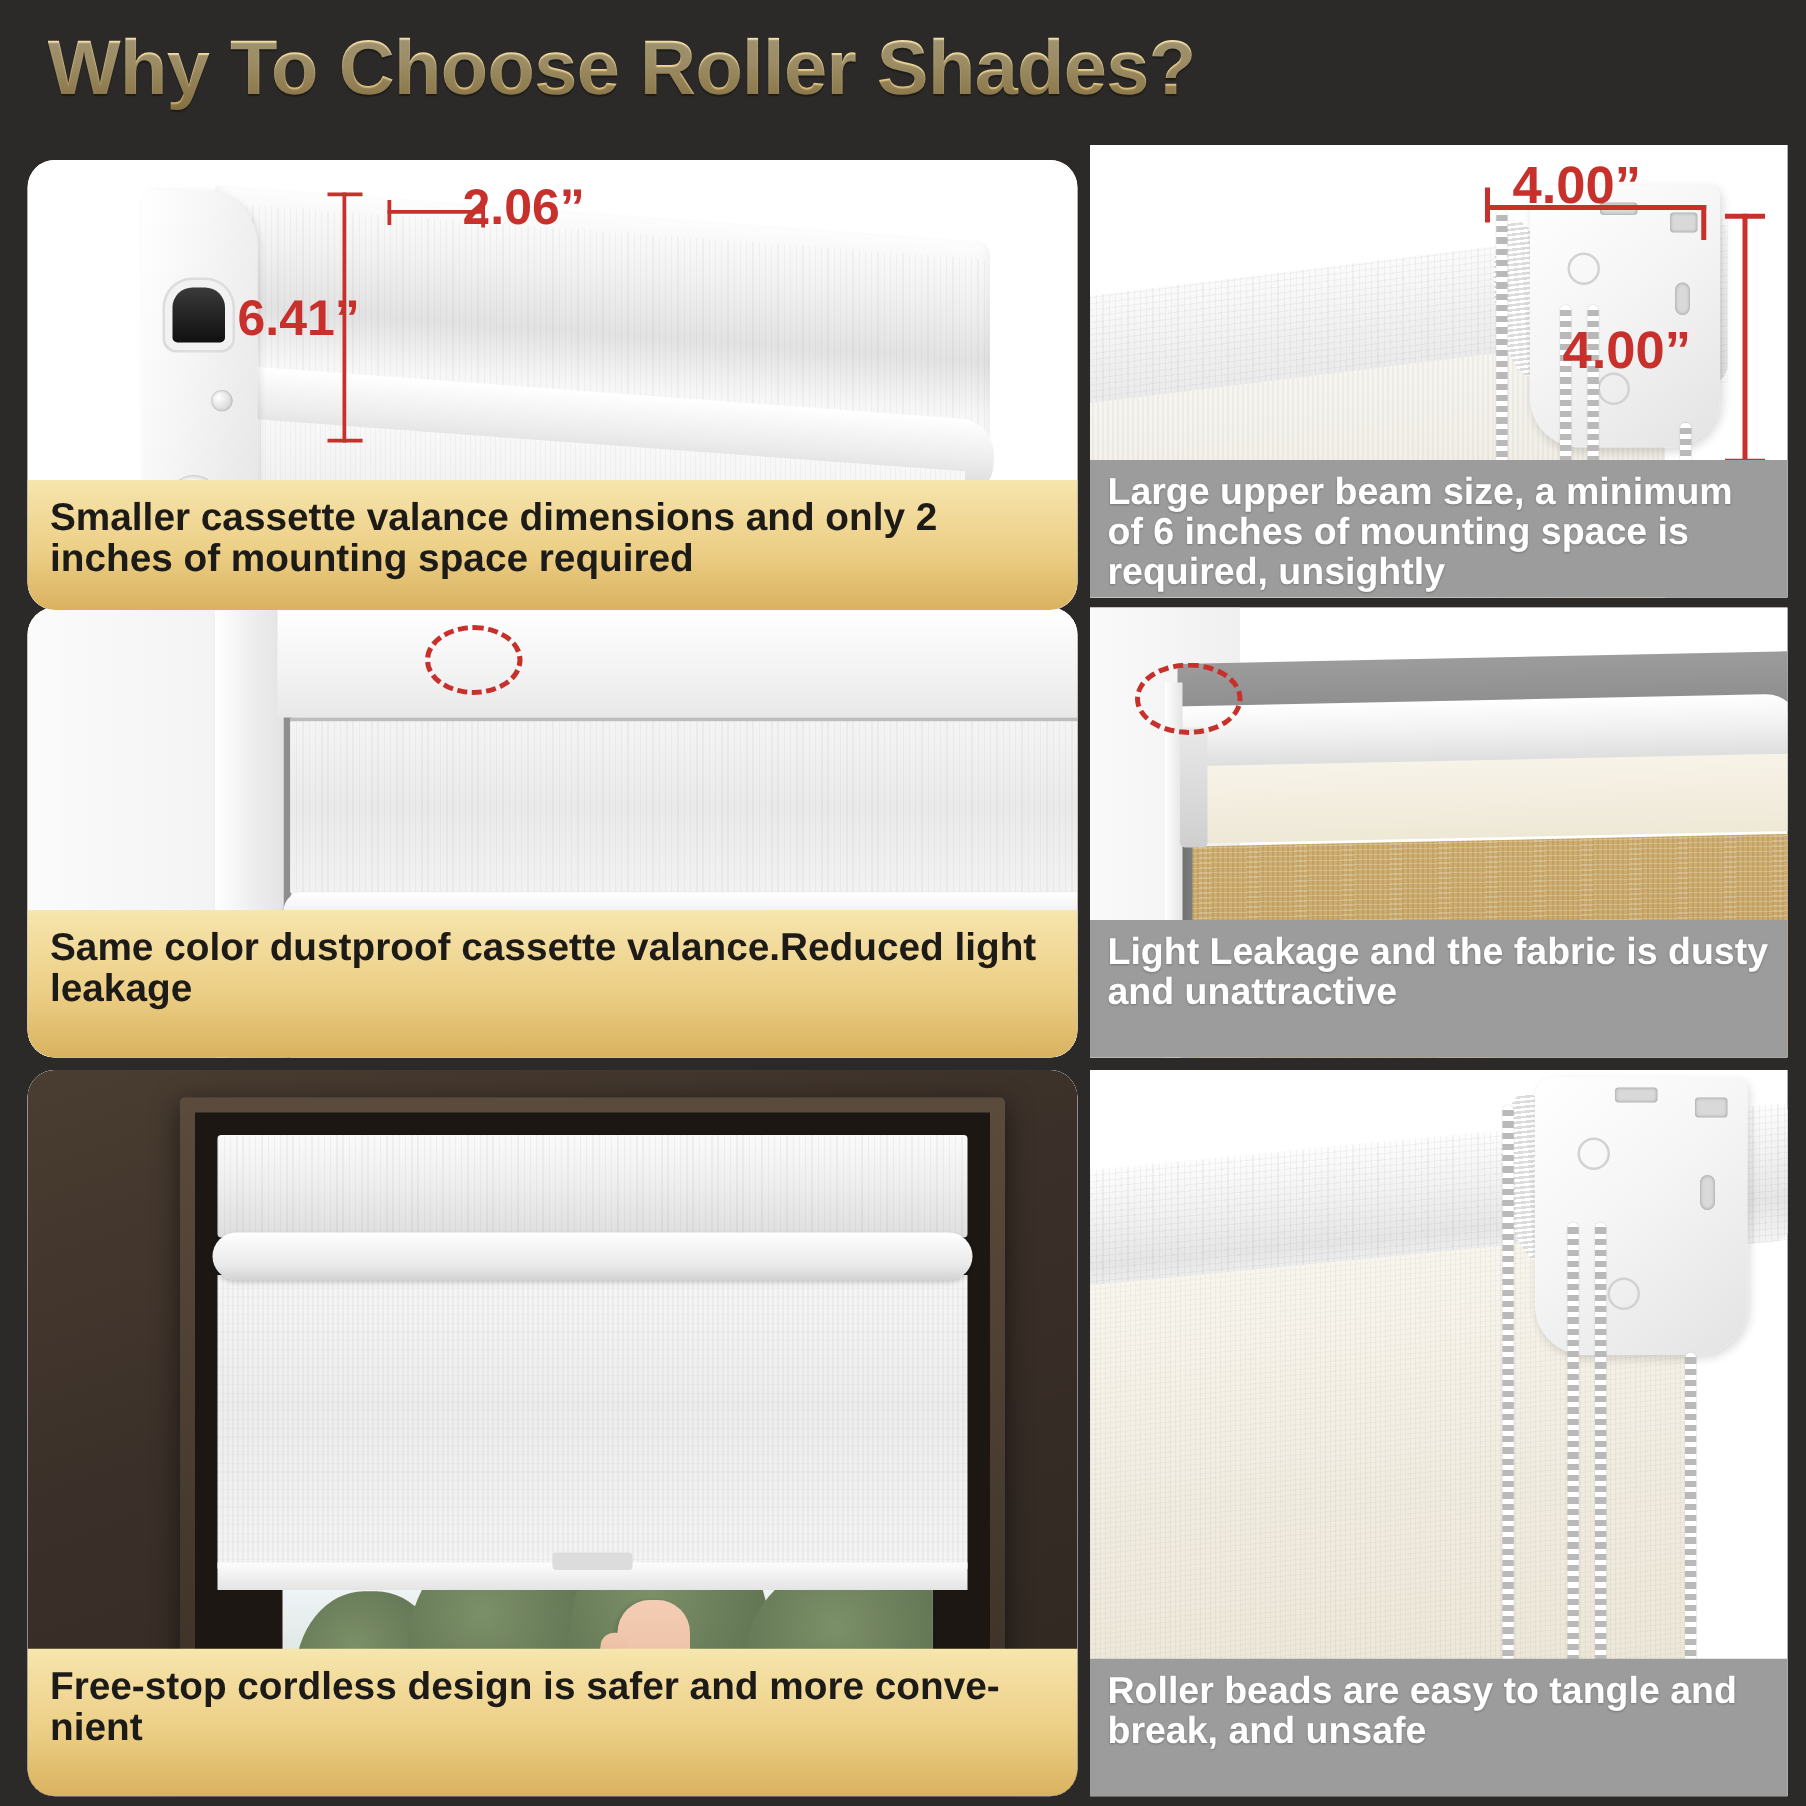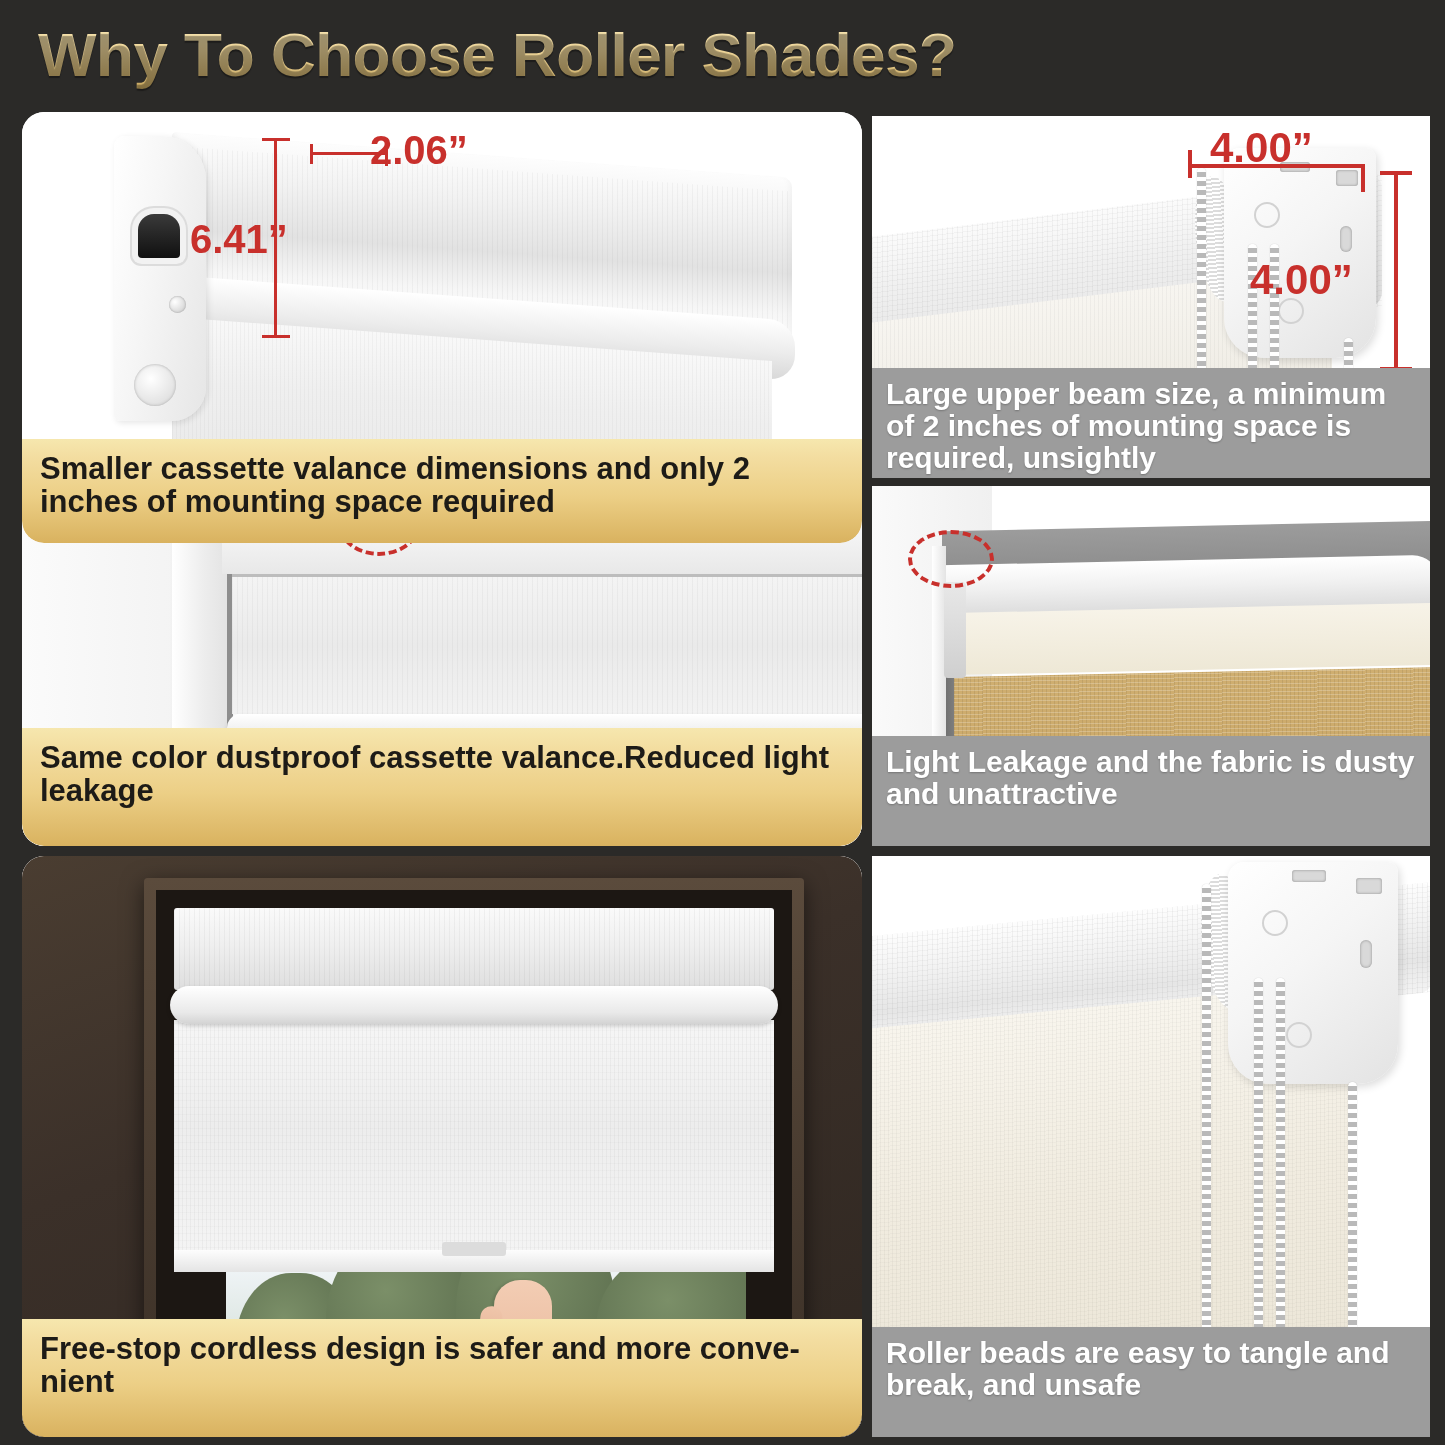--- a/index.html
+++ b/index.html
@@ -25,21 +25,21 @@
     text-shadow:0 2px 1px rgba(0,0,0,.35);
   }
 
   
   .grid{ position:absolute; left:0; top:108px; width:1445px; height:1337px; }
 
   .panel{ position:absolute; overflow:hidden; }
   .panel.left  { left:22px;  width:840px; border-radius:22px; background:#fff; }
   .panel.right { left:872px; width:558px; background:#fff; }
 
-  .row1{ top:4px;   height:431px; }
+  .row1{ top:20px;   height:360px; }
   .row2{ top:378px; height:360px; }
   .row3{ top:748px; height:581px; }
 
   .panel.right.row1{ top:8px;  height:362px; }
   .panel.right.row2{ top:378px;height:360px; }
   .panel.right.row3{ top:748px;height:581px; }
 
   .media{ position:absolute; left:0; top:0; right:0; bottom:0; background:#fff; }
 
   
@@ -355,21 +355,21 @@
       <div class="dim-line d2-h"></div>
       <div class="tick d2-hl"></div>
       <div class="tick d2-hr"></div>
       <div class="dim-line d2-v"></div>
       <div class="tick d2-vt"></div>
       <div class="tick d2-vb"></div>
       <div class="dim-txt t-400a">4.00”</div>
       <div class="dim-txt t-400b">4.00”</div>
     </div>
     <div class="cap cap-gray">
-      <span>Large upper beam size, a minimum of 2 inches of mounting space is required, unsightly</span>
+      <span>Large upper beam size, a minimum of 6 inches of mounting space is required, unsightly</span>
     </div>
   </div>
 
   <div class="panel right row2">
     <div class="media">
       <div class="p4-wall"></div>
       <div class="p4-grayband"></div>
       <div class="p4-tube"></div>
       <div class="p4-cream"></div>
       <div class="p4-gapdark"></div>

